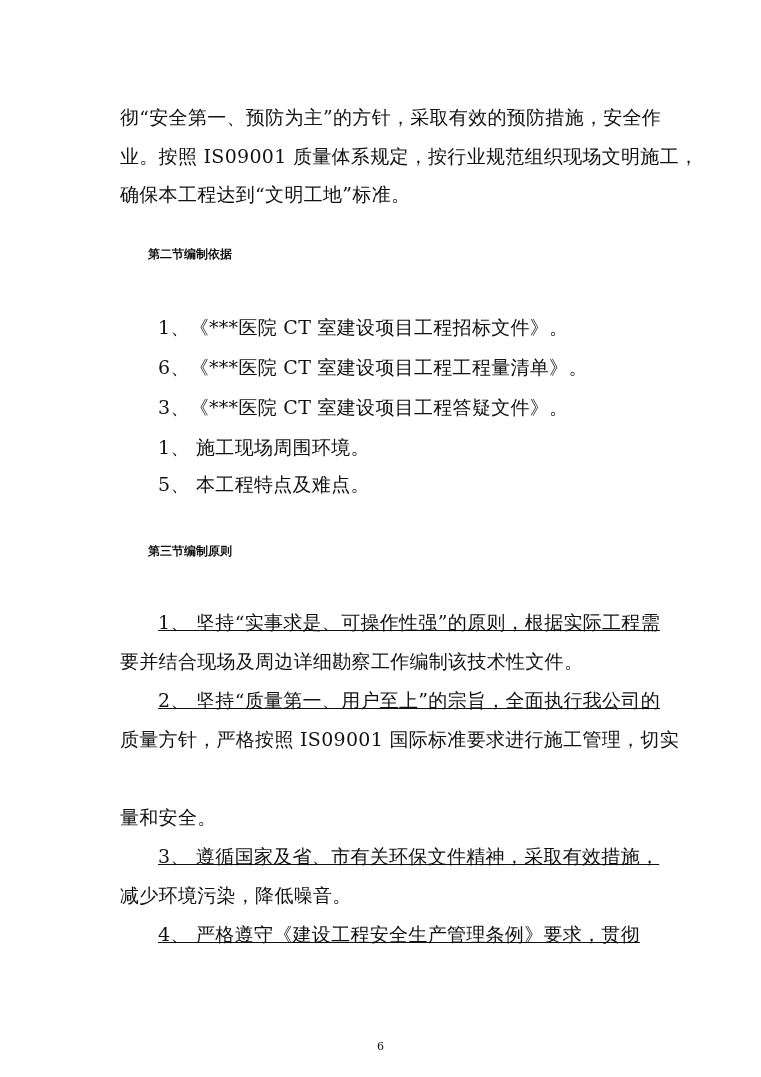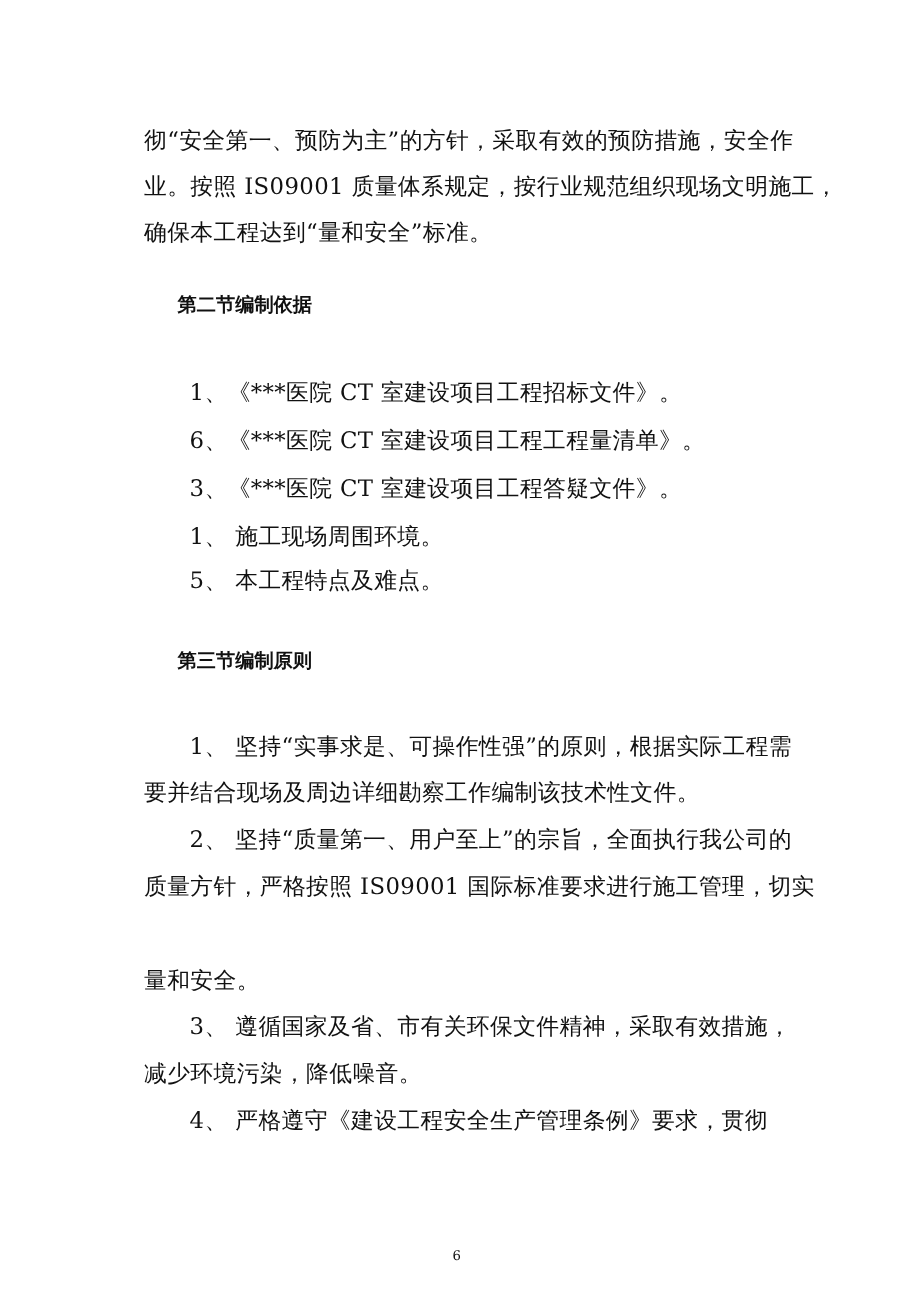--- a/index.html
+++ b/index.html
@@ -1,33 +1,33 @@
 <!DOCTYPE html>
 <html><head>
 <meta charset="utf-8">
 <style>
   html, body { margin: 0; padding: 0; background: #ffffff; }
   body { width: 761px; height: 1077px; position: relative; overflow: hidden;
          font-family: "DejaVu Serif", "Liberation Serif", serif; color: #111; }
   .page { position: absolute; left: 0; top: 0; width: 761px; height: 1077px; background: #fff; }
   .line { position: absolute; left: 120px; font-size: 19px; line-height: 24px; white-space: nowrap; letter-spacing: 0.3px; }
-  .indent { left: 158px; }
-  .heading { position: absolute; left: 148px; font-size: 16px; line-height: 26px; font-weight: bold;
+  .indent { left: 158px; text-decoration: underline; }
+  .heading { position: absolute; left: 148px; font-size: 12px; line-height: 26px; font-weight: bold;
              font-family: "DejaVu Sans", "Liberation Sans", sans-serif; white-space: nowrap; }
   .list { left: 158px; }
   .pageno { position: absolute; top: 1040px; left: 0; width: 761px; text-align: center; font-size: 11px; }
 </style>
 </head>
 <body>
 
 <div class="page">
 
   <div class="line" style="top:105px">彻“安全第一、预防为主”的方针，采取有效的预防措施，安全作</div>
   <div class="line" style="top:144px">业。按照 IS09001 质量体系规定，按行业规范组织现场文明施工，</div>
-  <div class="line" style="top:182px">确保本工程达到“量和安全”标准。</div>
+  <div class="line" style="top:182px">确保本工程达到“文明工地”标准。</div>
 
   <div class="heading" style="top:241px">第二节编制依据</div>
 
   <div class="line list" style="top:315px">1、《***医院 CT 室建设项目工程招标文件》。</div>
   <div class="line list" style="top:355px">6、《***医院 CT 室建设项目工程工程量清单》。</div>
   <div class="line list" style="top:395px">3、《***医院 CT 室建设项目工程答疑文件》。</div>
   <div class="line list" style="top:435px">1、 施工现场周围环境。</div>
   <div class="line list" style="top:472px">5、 本工程特点及难点。</div>
 
   <div class="heading" style="top:538px">第三节编制原则</div>

